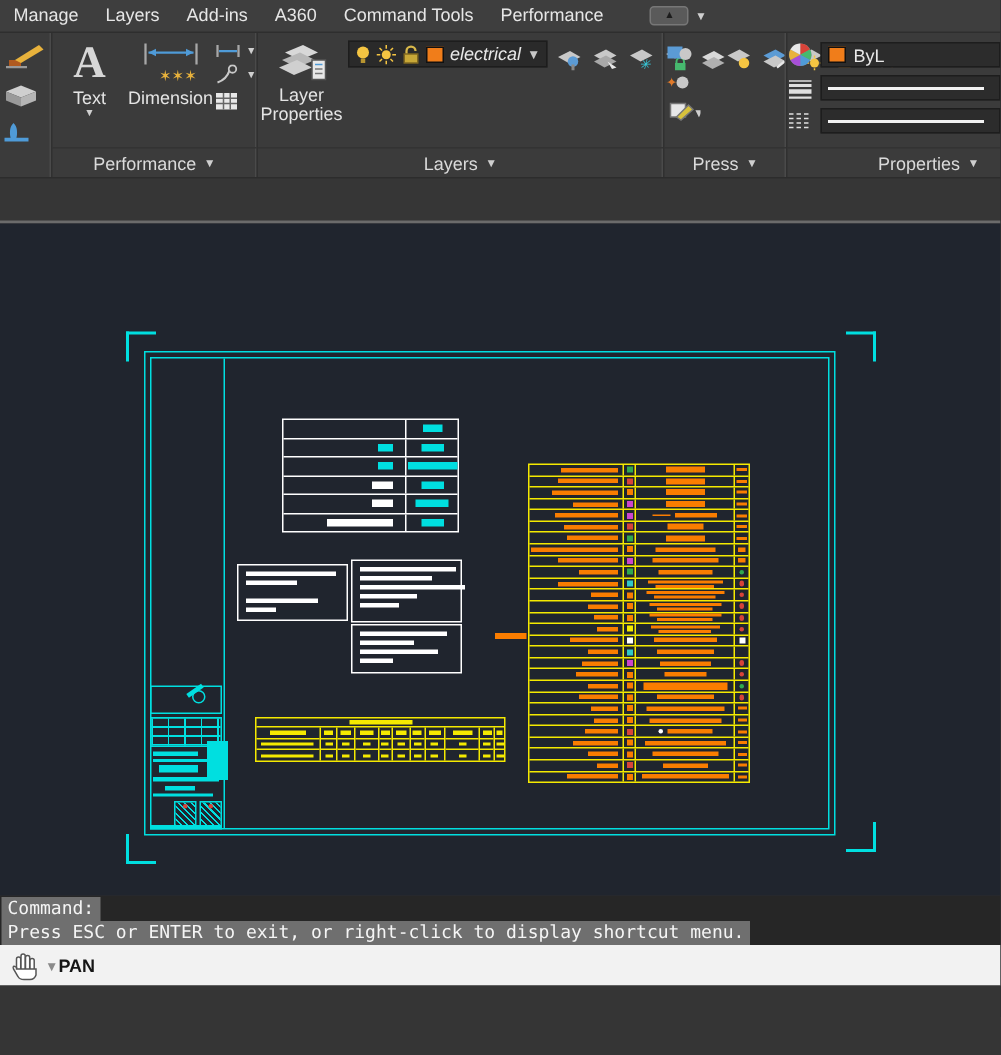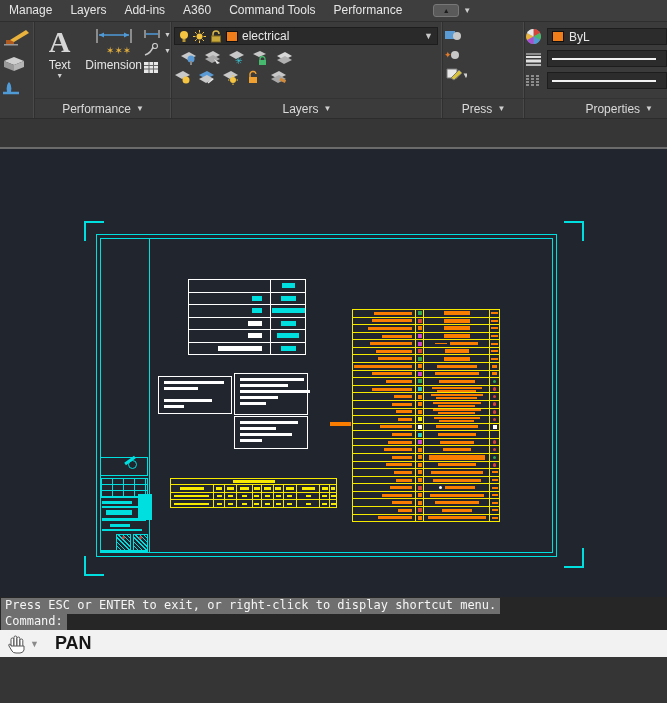--- a/index.html
+++ b/index.html
@@ -35,21 +35,21 @@
 
   
   .panel-annotation { width:137px; display:flex; }
   .letterA { font-size:30px; line-height:30px; color:#d6d6d6; font-weight:bold;
              font-family:"Liberation Serif", serif; }
   .ann-small { display:flex; flex-direction:column; gap:4px; padding-top:7px; }
   .ann-small .row { display:flex; align-items:center; gap:3px; }
 
   
   .panel-layers { width:271px; display:flex; }
-  .layers-right { display:flex; flex-direction:column; padding:5px 4px 0 2px; flex:1; }
+  .layers-right { display:flex; flex-direction:row; padding:5px 4px 0 2px; flex:1;font-style:italic; }
   .layer-drop { height:18px; background:#2a2a2a; border:1px solid #1d1d1d;
                 display:flex; align-items:center; gap:4px; padding:0 4px; }
   .layer-drop .val { color:#e8e8e8; font-size:12px; flex:1; }
   .layer-drop .caret { color:#c8c8c8; font-size:9px; }
   .swatch { width:12px; height:11px; border:1px solid #111; }
   .icon-row { display:flex; gap:7px; margin-top:5px; padding-left:6px; }
   .icon-row svg { display:block; }
 
   
   .panel-block { width:82px; display:flex; }
@@ -107,21 +107,21 @@
   
   .cmd-area { height:33px; background:#262626; padding:1px 0 0 1px;
               font-family:"DejaVu Sans Mono", monospace; font-size:12px; color:#f5f5f5; }
   .cmd-area .line { height:16px; display:flex; }
   .cmd-area .chip { background:#6f6f6f; padding:0 4px; line-height:15px; white-space:pre; }
 
   
   .status-bar { height:27px; background:#f2f2f2; display:flex; align-items:center; }
   .status-bar .hand { margin-left:7px; }
   .status-bar .caret { color:#8a8a8a; font-size:9px; margin-left:3px; }
-  .status-bar .cmdname { margin-left:16px; font-size:18px; font-weight:bold; color:#161616; }
+  .status-bar .cmdname { font-size:12px; font-weight:bold; color:#161616; }
   .bottom-fill { height:46px; background:#353535; }
 </style>
 </head>
 <body>
 
 <div class="menu-bar">
   <span class="menu-tab">Manage</span>
   <span class="menu-tab">Layers</span>
   <span class="menu-tab">Add-ins</span>
   <span class="menu-tab">A360</span>
@@ -196,20 +196,32 @@
         </svg>
       </div>
     </div>
     <div class="panel-label">
       <span>Performance</span>
       <span class="caret">▼</span>
     </div>
   </div>
 
   <div class="panel panel-layers">
+    <div class="big-btn" style="width:60px">
+      <svg width="34" height="28">
+        <polygon points="6,8 18,3 28,8 16,13" fill="#d8d8d8"></polygon>
+        <polygon points="4,13 16,8 26,13 14,18" fill="#b8b8b8"></polygon>
+        <polygon points="2,18 14,13 24,18 12,23" fill="#d0d0d0"></polygon>
+        <rect x="24" y="13" width="9" height="13" fill="#e8e8e8" stroke="#555"></rect>
+        <line x1="26" y1="16" x2="31" y2="16" stroke="#4f9bd8"></line>
+          <line x1="26" y1="19" x2="31" y2="19" stroke="#777"></line>
+          <line x1="26" y1="22" x2="31" y2="22" stroke="#777"></line>
+      </svg>
+      <span class="lbl" style="width:58px">Layer Properties</span>
+    </div>
     <div class="layers-right">
       <div class="layer-drop">
         <svg width="10" height="13">
           <circle cx="5" cy="5" r="4" fill="#f5c542"></circle>
             <rect x="3.5" y="9" width="3" height="3" fill="#b89530"></rect>
         </svg>
         <svg width="13" height="13">
           <circle cx="6.5" cy="6.5" r="3" fill="#f5c542"></circle>
           <g stroke="#f5c542" stroke-width="1">
               <line x1="6.5" y1="0" x2="6.5" y2="2.5"></line>
@@ -1000,24 +1012,24 @@
             <div style="width: 5px; height: 2px; background: rgb(245, 234, 0);"></div>
           </div>
         </div>
       </div>
     </div>
     <div class="abs" style="left: 330px; top: 273px; width: 21px; height: 4px; background: rgb(250, 125, 0);"></div>
   </div>
 
 <div class="cmd-area">
   <div class="line">
+      <span class="chip">Command:</span>
+    </div>
+  <div class="line">
       <span class="chip">Press ESC or ENTER to exit, or right-click to display shortcut menu.</span>
-    </div>
-  <div class="line">
-      <span class="chip">Command:</span>
     </div>
 </div>
 
 <div class="status-bar">
   <svg class="hand" width="20" height="20">
     <g fill="#fff" stroke="#555" stroke-width="1">
       <rect x="4" y="4" width="2.8" height="9" rx="1.4"></rect>
       <rect x="7" y="2" width="2.8" height="11" rx="1.4"></rect>
       <rect x="10" y="3" width="2.8" height="10" rx="1.4"></rect>
       <rect x="13" y="5" width="2.8" height="8" rx="1.4"></rect>

